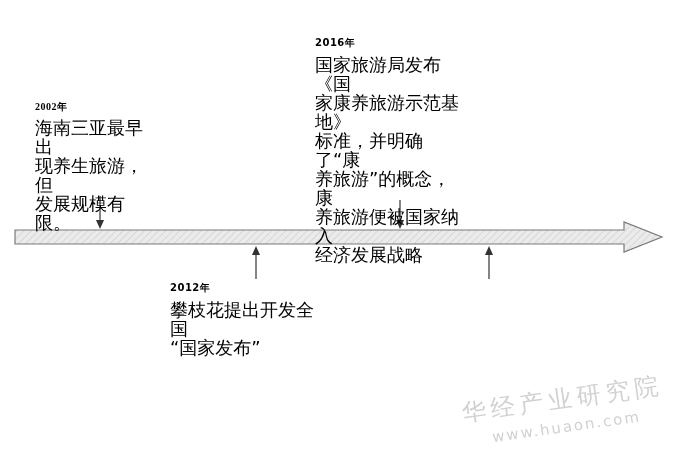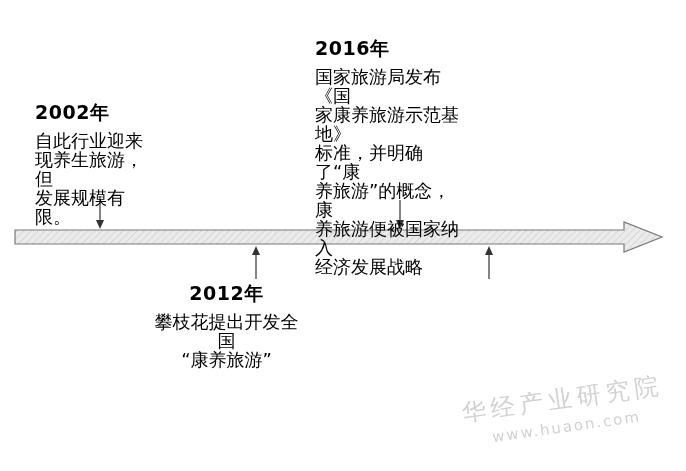--- a/index.html
+++ b/index.html
@@ -9,21 +9,21 @@
     width:686px;
     height:471px;
     background:#ffffff;
     font-family:"DejaVu Sans","Liberation Sans",sans-serif;
     overflow:hidden;
     color:#000;
   }
   .event { position:absolute; }
   .event .year {
     font-weight:bold;
-    font-size:19px;
+    font-size:10px;
     margin-bottom:5px;
     letter-spacing:0.5px;
   }
   .event .desc {
     font-size:18px;
     line-height:19px;
     white-space:pre-line;
   }
   .axis { position:absolute; left:14px; top:219px; }
   .connector { position:absolute; line-height:0; }
@@ -82,37 +82,37 @@
     </svg>
   </div>
 
   <div class="connector" style="left:484px; top:246px;">
     <svg width="10" height="33">
       <polygon points="5,0 1,9 9,9" fill="#333"></polygon>
       <line x1="5" y1="8" x2="5" y2="33" stroke="#333" stroke-width="1.2"></line>
     </svg>
   </div>
 
-  <div class="event" style="left:35px; top:100px; width:115px;">
+  <div class="event" style="left:35px; top:100px; width:115px;font-family:Liberation Serif, serif;">
     <div class="year">2002年</div>
-    <div class="desc">自此行业迎来
+    <div class="desc">海南三亚最早出
 现养生旅游，但
 发展规模有限。</div>
   </div>
 
   <div class="event" style="left:315px; top:36px; width:150px;">
     <div class="year">2016年</div>
     <div class="desc">国家旅游局发布《国
 家康养旅游示范基地》
 标准，并明确了“康
 养旅游”的概念，康
 养旅游便被国家纳入
 经济发展战略</div>
   </div>
 
-  <div class="event" style="left:154px; top:281px; width:145px;text-align:center;">
+  <div class="event" style="left:170px; top:281px; width:145px;">
     <div class="year">2012年</div>
     <div class="desc">攀枝花提出开发全国
-“康养旅游”</div>
+“国家发布”</div>
   </div>
 
 
 </div>
 
 </body></html>

